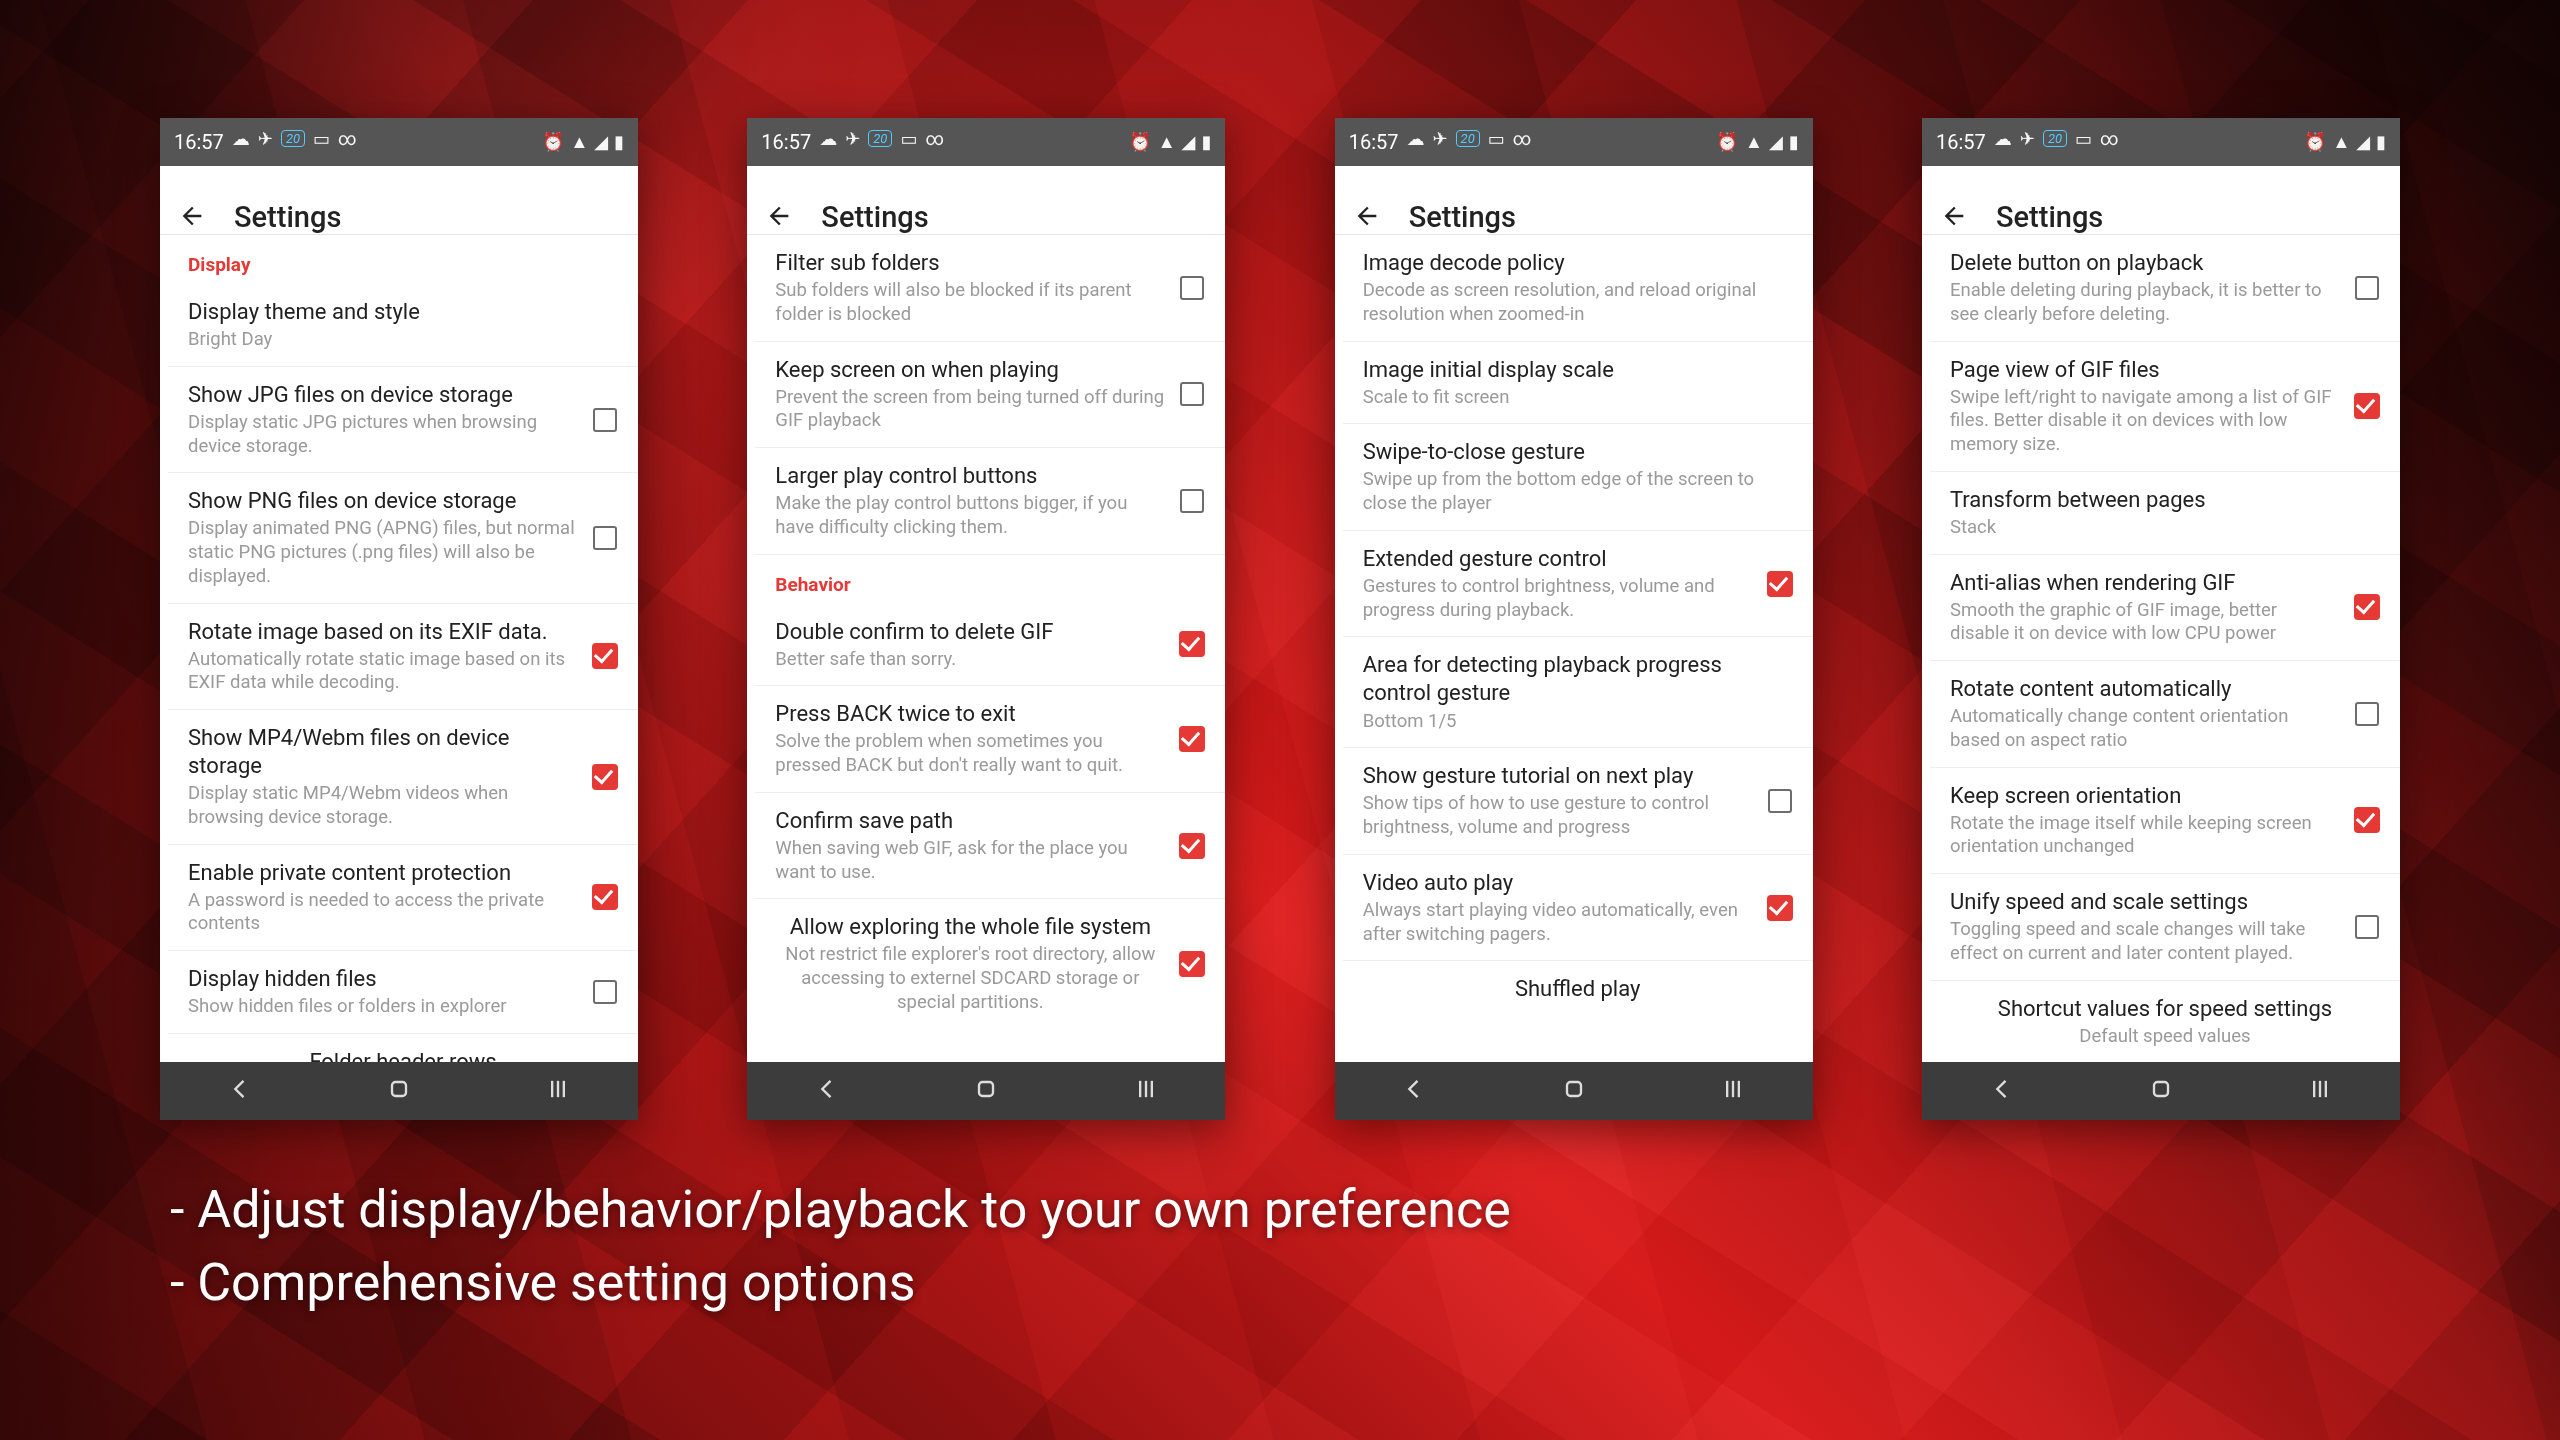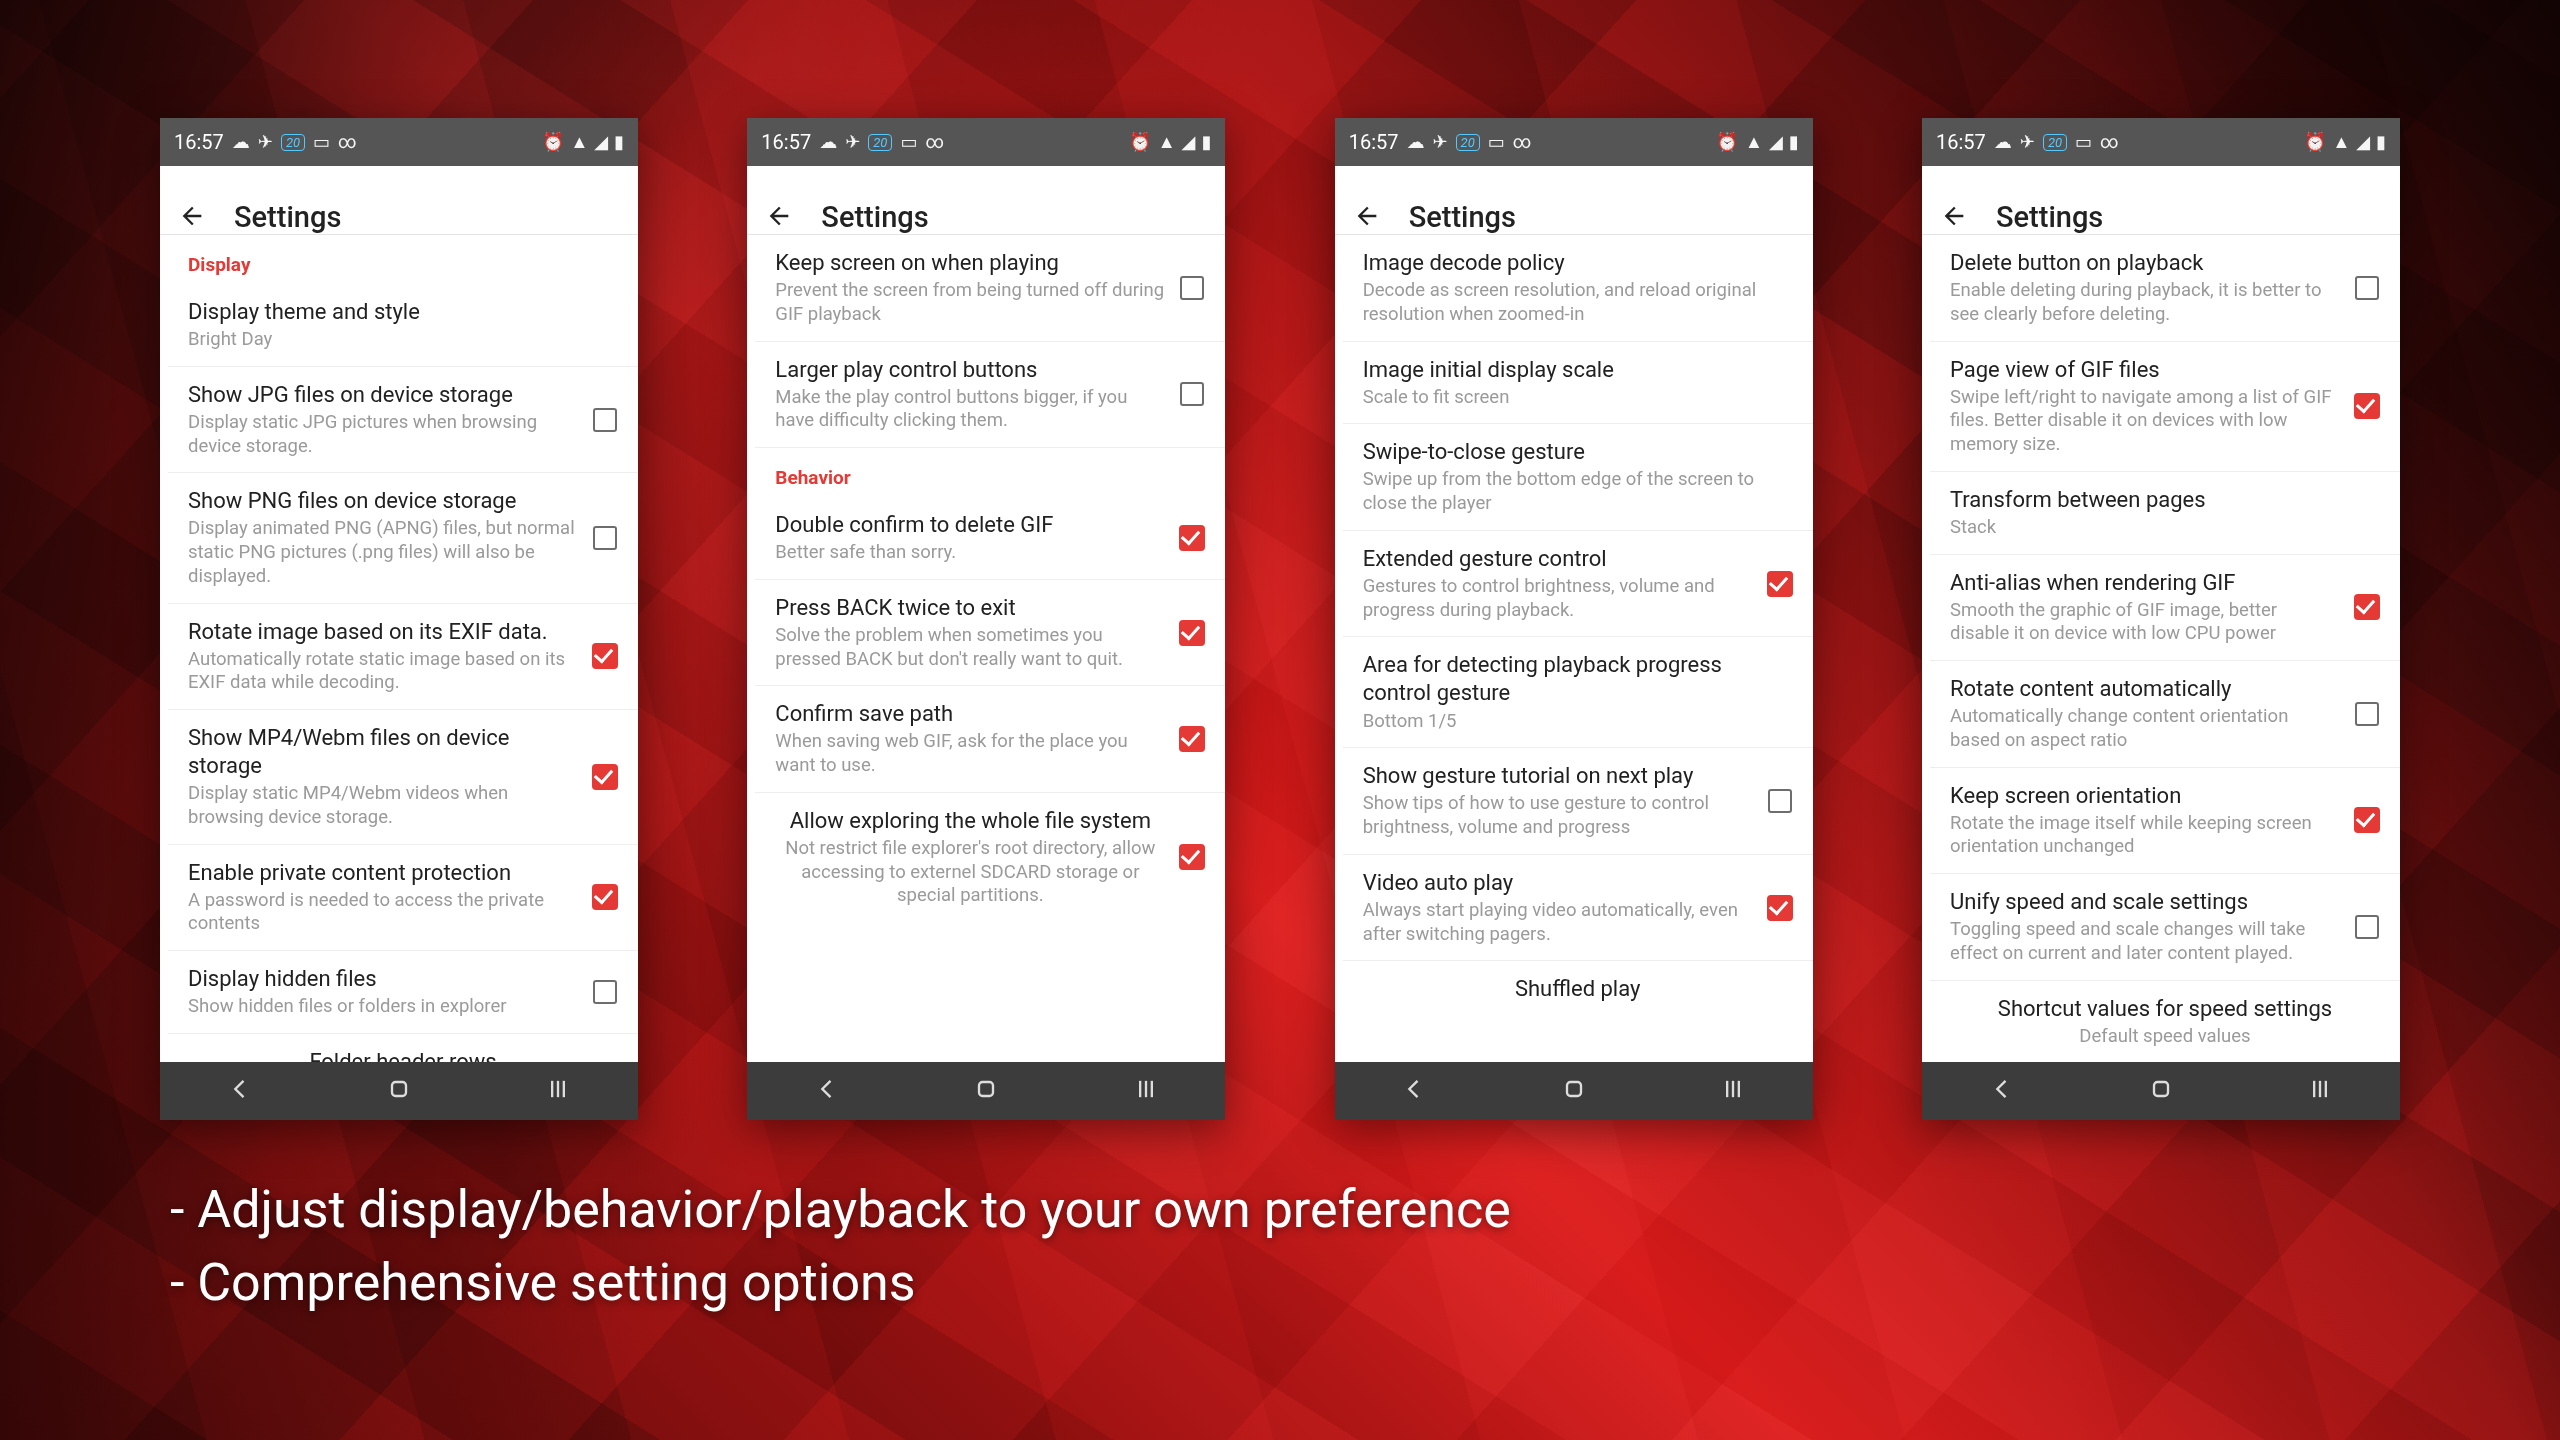--- a/index.html
+++ b/index.html
@@ -54,21 +54,21 @@
   .statusbar {
     height: 48px;
     background: #555;
     color: #fff;
     display: flex;
     align-items: center;
     padding: 0 14px;
     font-size: 20px;
     justify-content: space-between;
   }
-  .status-left { display:flex; align-items:center; gap:8px;}
+  .status-left { display:flex; align-items:flex-start; gap:8px;}
   .status-right{ display:flex; align-items:center; gap:6px;}
   .st-icon { font-size:18px; opacity:.95; line-height:1;}
   .st-chip { font-size:13px; padding:1px 4px; border:1.5px solid #55c8ff; color:#55c8ff; border-radius:4px; line-height:1;font-style:italic;}
   .appbar {
     height: 68px;
     display: flex;
     align-items: flex-end;
     padding: 0 18px;
     gap: 28px;
     border-bottom: 1px solid #e4e4e4;
@@ -297,20 +297,29 @@
     <span class="back-arrow">
       <svg viewBox="0 0 24 24">
             <path d="M20 11H7.8l5.6-5.6L12 4l-8 8 8 8 1.4-1.4L7.8 13H20z" fill="#222"></path>
           </svg>
     </span>
     <span class="appbar-title">Settings</span>
   </div>
     <div class="content">
         <div class="row">
         <div class="row-text">
+          <div class="row-title">Filter sub folders</div>
+          <div class="row-sub">Sub folders will also be blocked if its parent folder is blocked</div>
+        </div>
+        <span class="chk">
+            <span class="chk-box-off"></span>
+          </span>
+      </div>
+        <div class="row">
+        <div class="row-text">
           <div class="row-title">Keep screen on when playing</div>
           <div class="row-sub">Prevent the screen from being turned off during GIF playback</div>
         </div>
         <span class="chk">
             <span class="chk-box-off"></span>
           </span>
       </div>
         <div class="row">
         <div class="row-text">
           <div class="row-title">Larger play control buttons</div>

